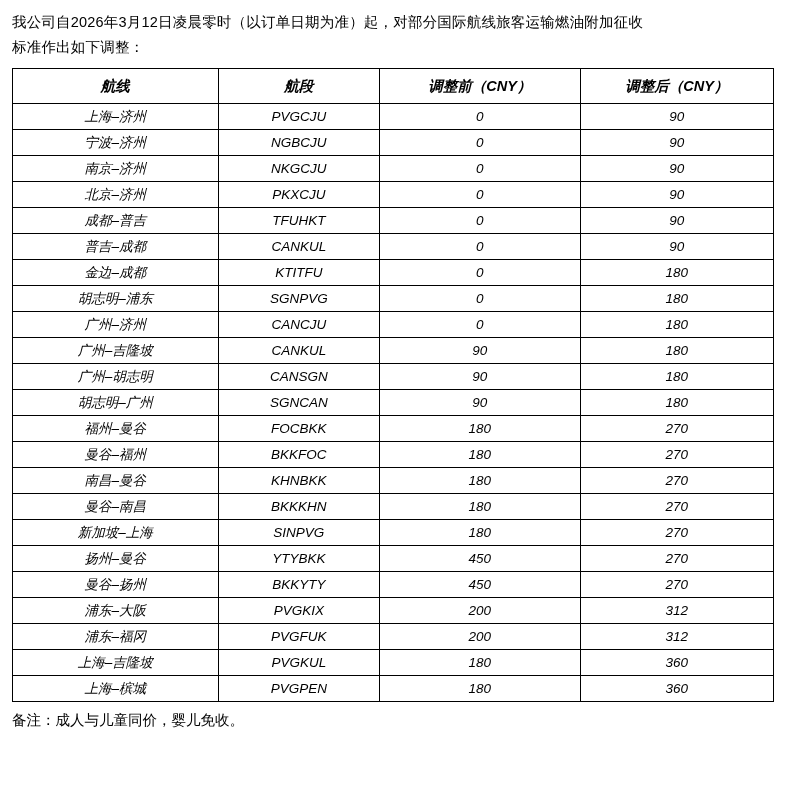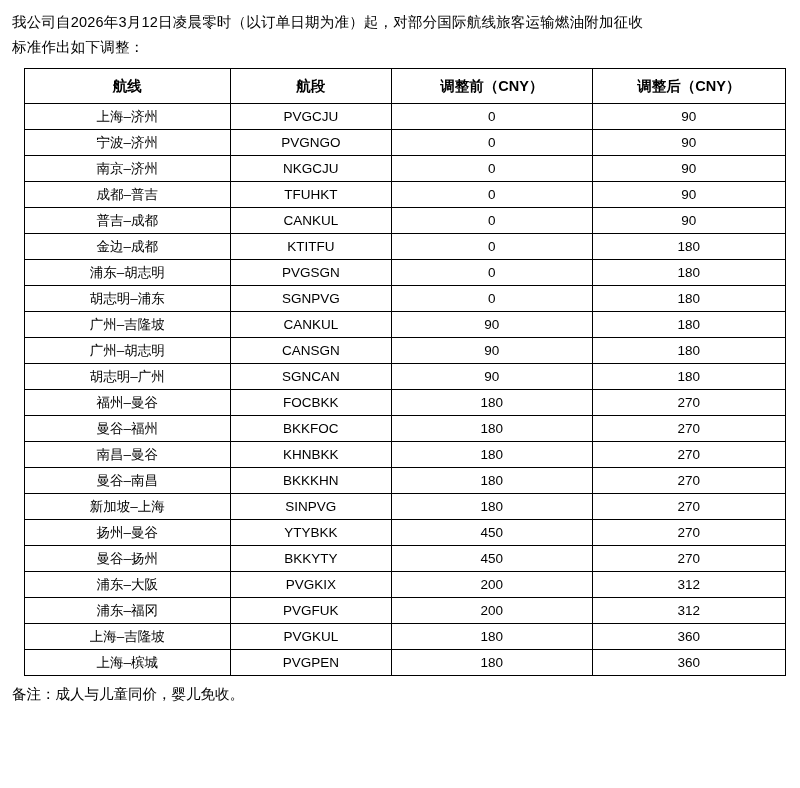--- a/index.html
+++ b/index.html
@@ -24,22 +24,23 @@
   .intro {
     font-size: 14.5px;
     line-height: 25px;
     letter-spacing: 0.2px;
     margin: 0 0 8px 0;
     text-align: left;
   }
   table.fuel-table {
     border-collapse: collapse;
     width: 762px;
-    margin: 0 auto 0 12px;
+    margin: 0 auto 0 0;
     table-layout: fixed;
+    font-style: italic;
   }
   table.fuel-table th,
   table.fuel-table td {
     border: 1px solid #000000;
     text-align: center;
     vertical-align: middle;
     font-size: 13.5px;
     height: 25px;
     padding: 0;
     line-height: 25px;
@@ -85,57 +86,63 @@
     </thead>
     <tbody id="table-body">
         <tr>
           <td>上海–济州</td>
           <td>PVGCJU</td>
           <td>0</td>
           <td>90</td>
         </tr>
         <tr>
           <td>宁波–济州</td>
-          <td>PVGNGO</td>
+          <td>NGBCJU</td>
           <td>0</td>
           <td>90</td>
         </tr>
         <tr>
           <td>南京–济州</td>
           <td>NKGCJU</td>
           <td>0</td>
           <td>90</td>
         </tr>
         <tr>
+          <td>北京–济州</td>
+          <td>PKXCJU</td>
+          <td>0</td>
+          <td>90</td>
+        </tr>
+        <tr>
           <td>成都–普吉</td>
           <td>TFUHKT</td>
           <td>0</td>
           <td>90</td>
         </tr>
         <tr>
           <td>普吉–成都</td>
           <td>CANKUL</td>
           <td>0</td>
           <td>90</td>
         </tr>
         <tr>
           <td>金边–成都</td>
           <td>KTITFU</td>
           <td>0</td>
           <td>180</td>
         </tr>
         <tr>
-          <td>浦东–胡志明</td>
-          <td>PVGSGN</td>
-          <td>0</td>
-          <td>180</td>
-        </tr>
-        <tr>
           <td>胡志明–浦东</td>
           <td>SGNPVG</td>
+          <td>0</td>
+          <td>180</td>
+        </tr>
+        <tr>
+          <td>广州–济州</td>
+          <td>CANCJU</td>
           <td>0</td>
           <td>180</td>
         </tr>
         <tr>
           <td>广州–吉隆坡</td>
           <td>CANKUL</td>
           <td>90</td>
           <td>180</td>
         </tr>
         <tr>

